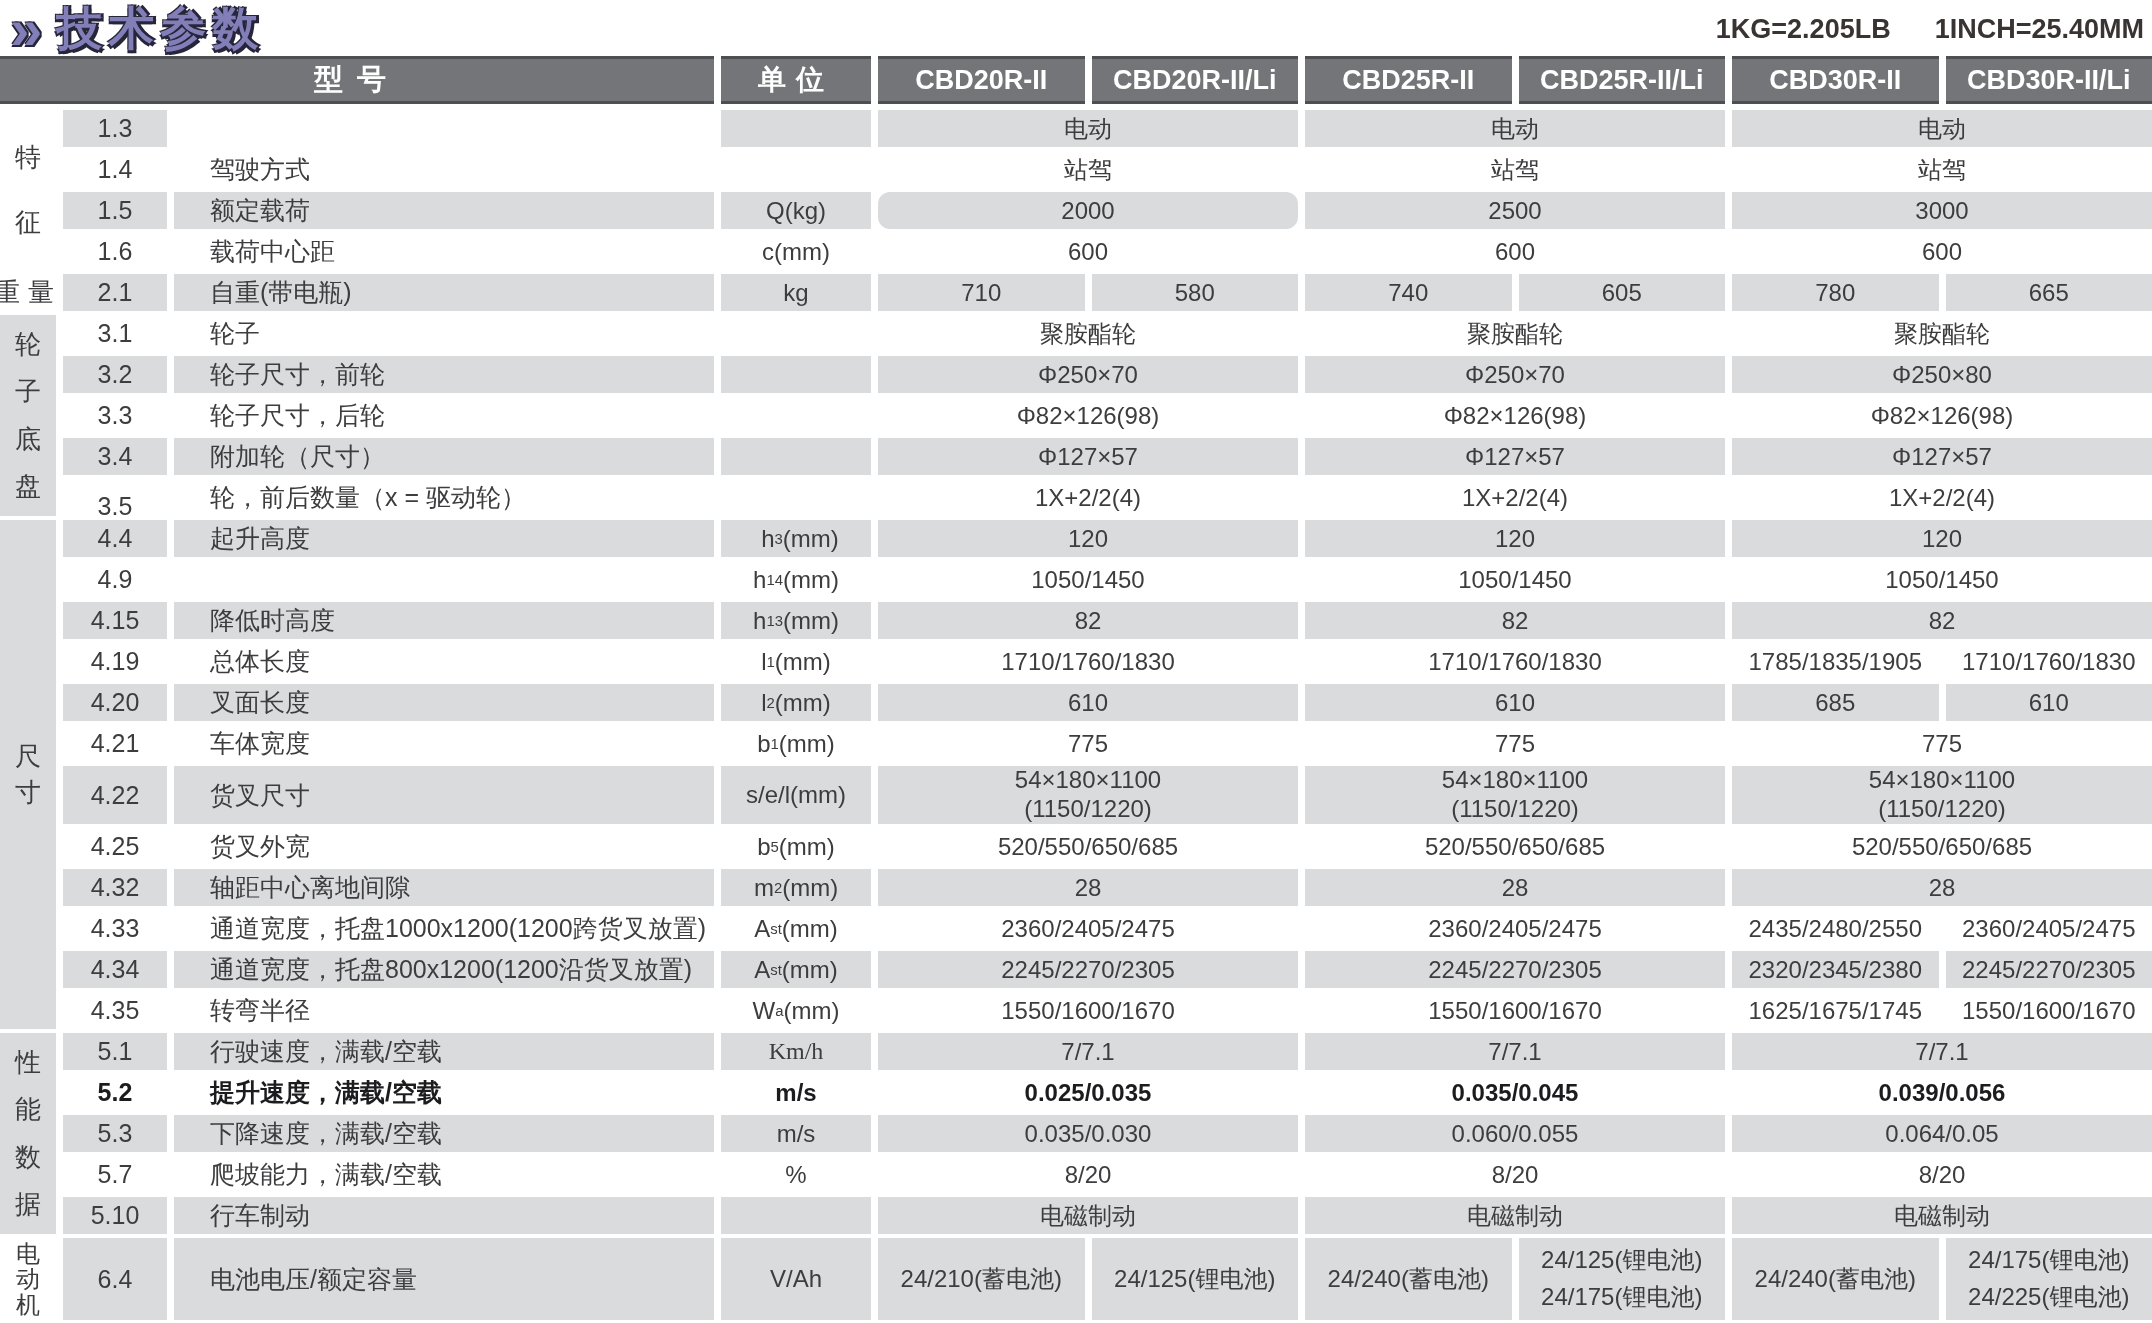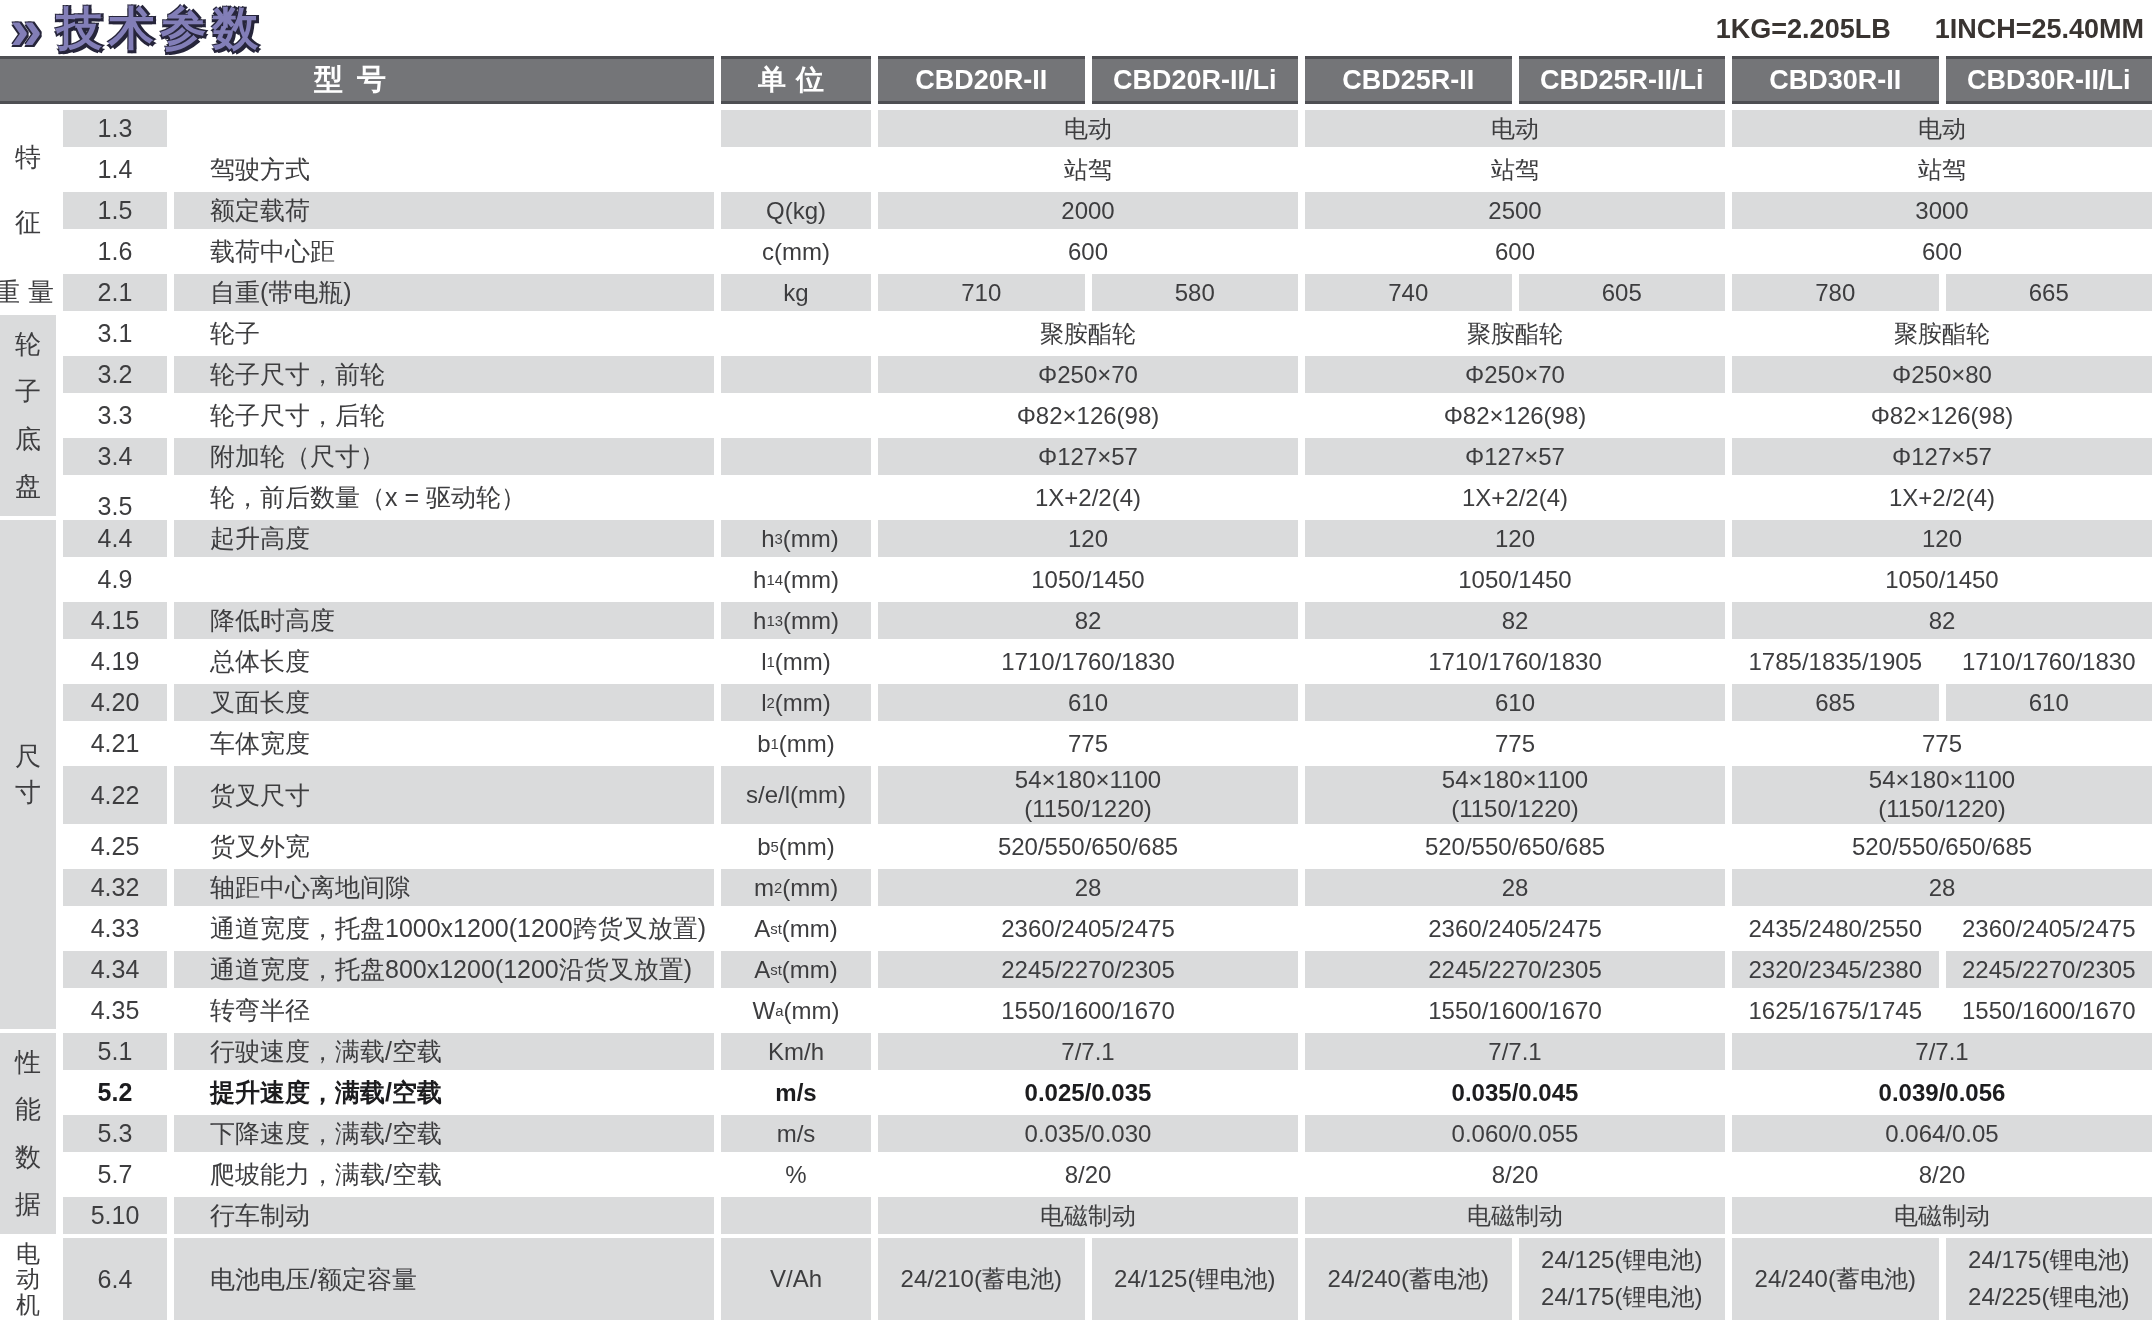--- a/index.html
+++ b/index.html
@@ -94,21 +94,21 @@
       <div class="cell val g" style="grid-area: 1 / 9 / auto / span 2;">电动</div>
       <div class="cell num w" style="grid-area: 2 / 2;">1.4</div>
       <div class="cell lab w" style="grid-area: 2 / 3;">驾驶方式</div>
       <div class="cell unit w" style="grid-area: 2 / 4;"></div>
       <div class="cell val w" style="grid-area: 2 / 5 / auto / span 2;">站驾</div>
       <div class="cell val w" style="grid-area: 2 / 7 / auto / span 2;">站驾</div>
       <div class="cell val w" style="grid-area: 2 / 9 / auto / span 2;">站驾</div>
       <div class="cell num g" style="grid-area: 3 / 2;">1.5</div>
       <div class="cell lab g" style="grid-area: 3 / 3;">额定载荷</div>
       <div class="cell unit g" style="grid-area: 3 / 4;">Q(kg)</div>
-      <div class="cell val g" style="grid-area: 3 / 5 / auto / span 2;">2000</div>
+      <div class="cell val g" style="grid-area: 3 / 5 / auto / span 2; border-radius: 12px;">2000</div>
       <div class="cell val g" style="grid-area: 3 / 7 / auto / span 2;">2500</div>
       <div class="cell val g" style="grid-area: 3 / 9 / auto / span 2;">3000</div>
       <div class="cell num w" style="grid-area: 4 / 2;">1.6</div>
       <div class="cell lab w" style="grid-area: 4 / 3;">载荷中心距</div>
       <div class="cell unit w" style="grid-area: 4 / 4;">c(mm)</div>
       <div class="cell val w" style="grid-area: 4 / 5 / auto / span 2;">600</div>
       <div class="cell val w" style="grid-area: 4 / 7 / auto / span 2;">600</div>
       <div class="cell val w" style="grid-area: 4 / 9 / auto / span 2;">600</div>
       <div class="cell grp w m-h" style="grid-area: 5 / 1 / span 1;">重量</div>
       <div class="cell num g" style="grid-area: 5 / 2;">2.1</div>
@@ -246,21 +246,21 @@
       <div class="cell val w" style="grid-area: 22 / 9 / auto / span 1;">1625/1675/1745</div>
       <div class="cell val w" style="grid-area: 22 / 10 / auto / span 1;">1550/1600/1670</div>
       <div class="cell grp g m-spread" style="grid-area: 23 / 1 / span 5;">
         <span>性</span>
         <span>能</span>
         <span>数</span>
         <span>据</span>
       </div>
       <div class="cell num g" style="grid-area: 23 / 2;">5.1</div>
       <div class="cell lab g" style="grid-area: 23 / 3;">行驶速度，满载/空载</div>
-      <div class="cell unit g" style="grid-area: 23 / 4;">Km/h</div>
+      <div class="cell unit g" style="grid-area: 23 / 4; font-family: Liberation Serif, serif;">Km/h</div>
       <div class="cell val g" style="grid-area: 23 / 5 / auto / span 2;">7/7.1</div>
       <div class="cell val g" style="grid-area: 23 / 7 / auto / span 2;">7/7.1</div>
       <div class="cell val g" style="grid-area: 23 / 9 / auto / span 2;">7/7.1</div>
       <div class="cell num w bold" style="grid-area: 24 / 2;">5.2</div>
       <div class="cell lab w bold" style="grid-area: 24 / 3;">提升速度，满载/空载</div>
       <div class="cell unit w bold" style="grid-area: 24 / 4;">m/s</div>
       <div class="cell val w bold" style="grid-area: 24 / 5 / auto / span 2;">0.025/0.035</div>
       <div class="cell val w bold" style="grid-area: 24 / 7 / auto / span 2;">0.035/0.045</div>
       <div class="cell val w bold" style="grid-area: 24 / 9 / auto / span 2;">0.039/0.056</div>
       <div class="cell num g" style="grid-area: 25 / 2;">5.3</div>

